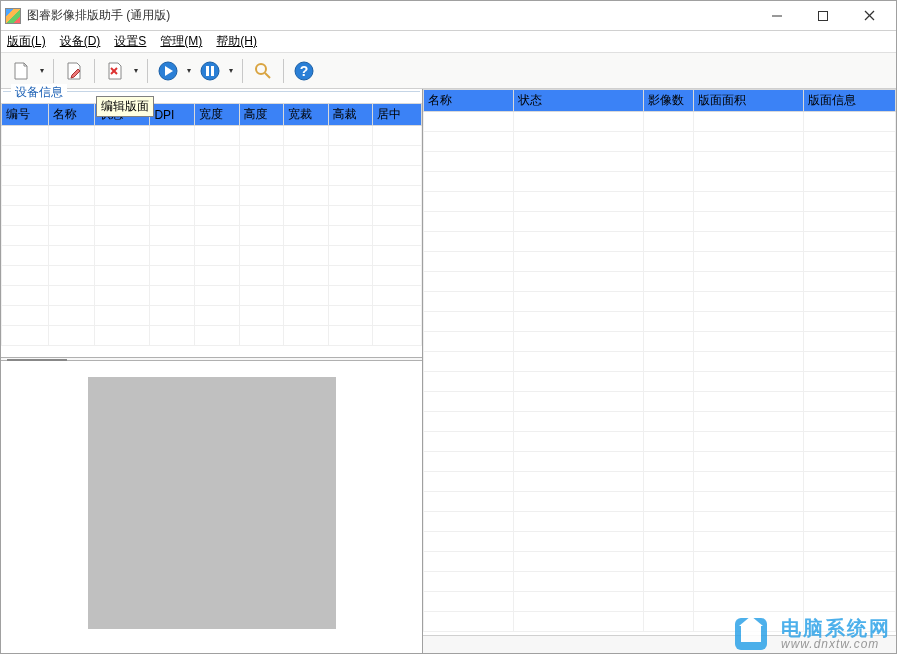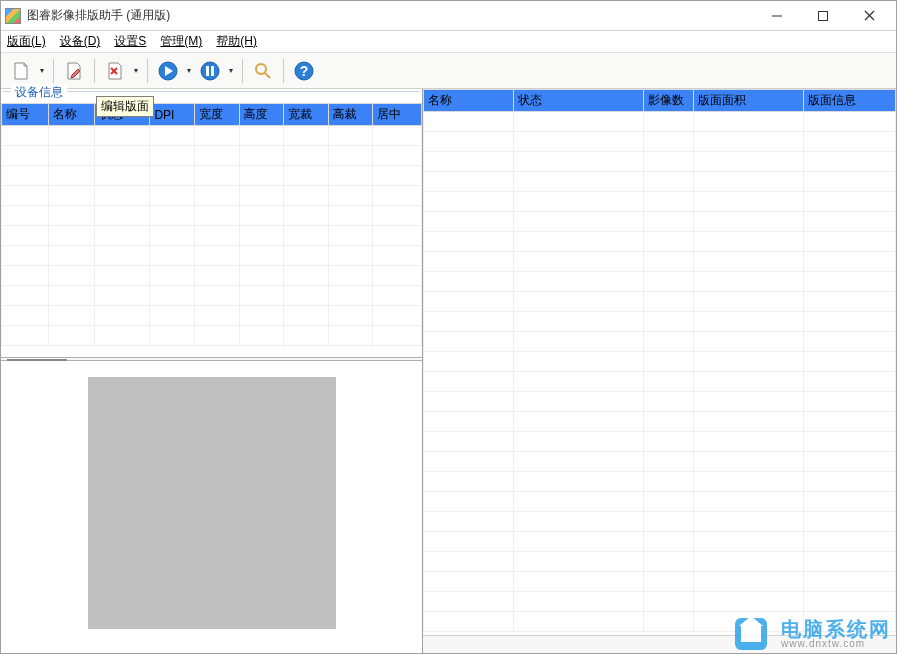--- a/index.html
+++ b/index.html
@@ -172,21 +172,21 @@
 .wm-icon {
   width: 32px; height: 32px;
   border-radius: 6px;
   background: #2ea3e8;
   display: flex; align-items: center; justify-content: center;
 }
 .wm-house { width: 20px; height: 16px; background:#fff; position:relative; }
 .wm-house:before{content:"";position:absolute;top:-10px;left:-2px;border-left:12px solid transparent;border-right:12px solid transparent;border-bottom:10px solid #fff;}
 .wm-text { display:flex; flex-direction:column; line-height:1; }
 .wm-text .cn { font-size: 20px; font-weight: bold; color: #2ea3e8; letter-spacing: 2px; }
-.wm-text .en { font-size: 10px; color: #888; letter-spacing: 1px; }
+.wm-text .en { font-size: 12px; color: #888; letter-spacing: 1px; font-style: italic; }
 .right-status { height: 18px; border-top: 1px solid #d0d0d0; background:#f7f7f7; }
 
 svg { display: block; }
 </style>
 </head>
 <body>
 
 <div class="titlebar">
   <span class="app-icon"></span>
   <span class="title">图睿影像排版助手 (通用版)</span>

